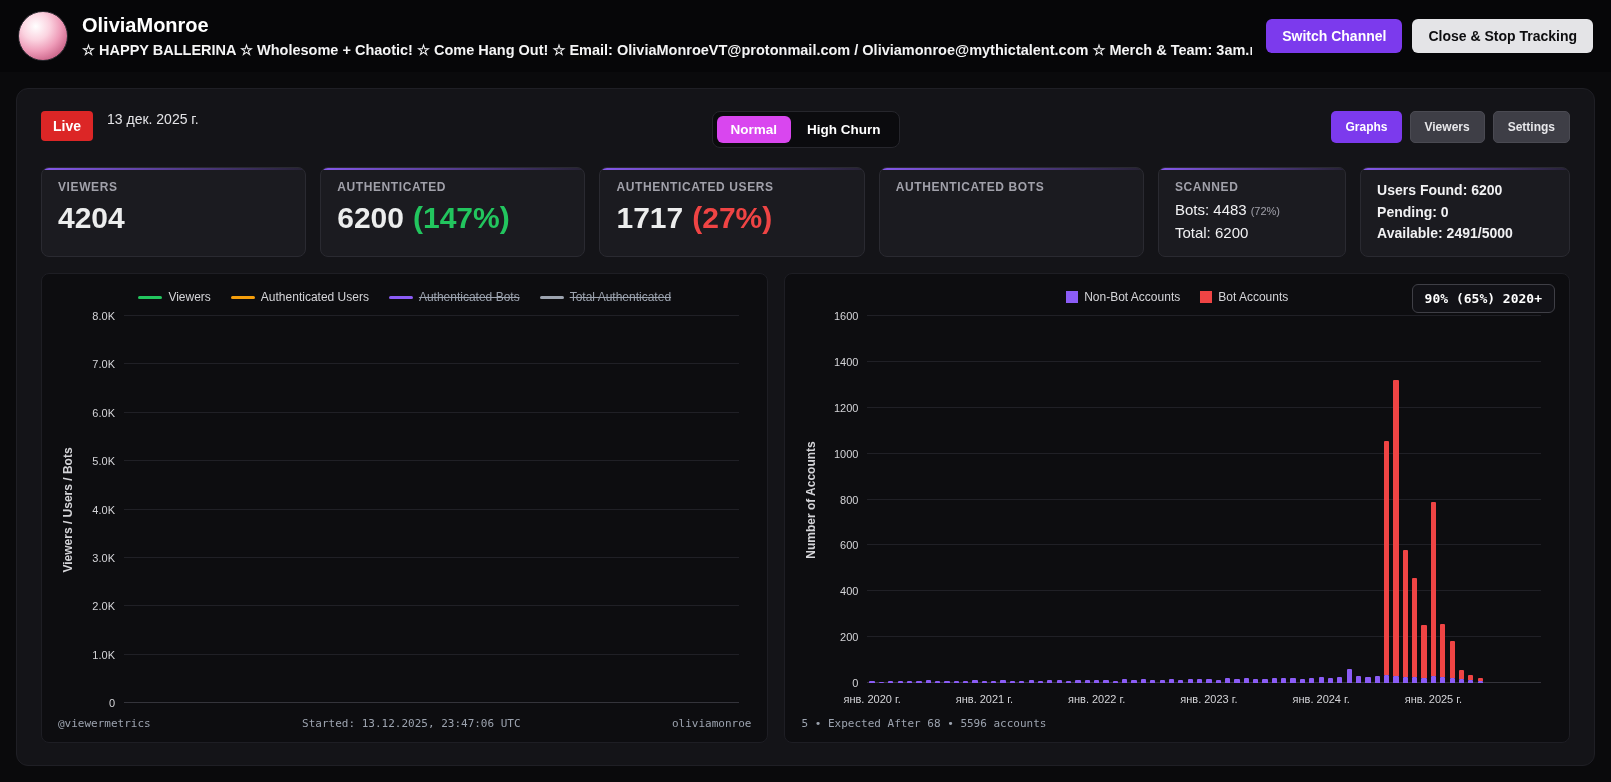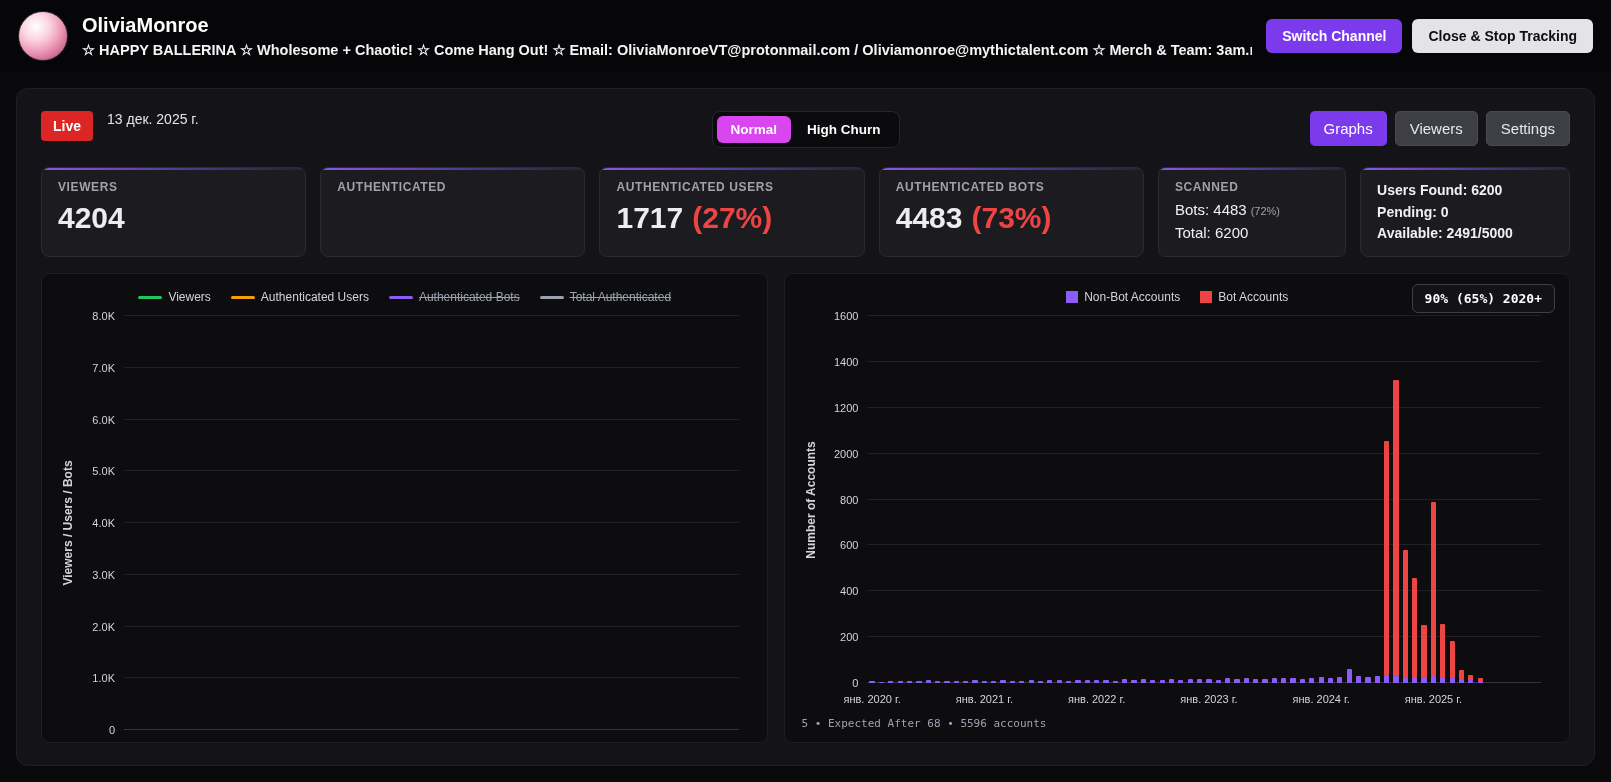--- a/index.html
+++ b/index.html
@@ -35,21 +35,21 @@
   .toolbar { display:flex; align-items:flex-start; position:relative; margin-bottom:20px; height:36px; }
   .live-badge { background:#dc2626; color:#fff; font-weight:bold; font-size:14px; padding:7px 12px; border-radius:4px; }
   .date-label { margin-left:14px; font-size:14px; color:#e4e4e7; }
   .mode-toggle {
     position:absolute; left:50%; transform:translateX(-50%);
     background:#0b0b0e; border:1px solid #26262c; border-radius:8px; padding:4px; display:flex; gap:2px;
   }
   .mode-option { background:transparent; border:none; color:#fff; font-size:13.5px; font-weight:bold; padding:6px 14px; border-radius:6px; cursor:pointer; font-family:inherit; }
   .mode-option.active { background:#d946ef; }
   .toolbar-right { margin-left:auto; display:flex; gap:8px; }
-  .btn-sm { font-size:15px; font-weight:normal; padding:8px 14px; border-radius:5px; }
+  .btn-sm { font-size:12px; font-weight:bold; padding:8px 14px; border-radius:5px; }
   .btn-gray { background:#3e3e46; color:#e7e7ea; border:1px solid #4a4a52; }
 
   
   .stats-row { display:flex; gap:14px; margin-bottom:16px; }
   .stat-card {
     position:relative; overflow:hidden;
     background:#1b1b20; border:1px solid #2a2a31; border-radius:8px; padding:12px 16px; height:90px;
   }
   .stat-card::before {
     content:""; position:absolute; top:0; left:0; right:0; height:2px;
@@ -142,32 +142,32 @@
     </div>
   </div>
 
   <div class="stats-row">
     <div class="stat-card card-wide">
       <div class="stat-label">VIEWERS</div>
       <div class="stat-value">4204</div>
     </div>
     <div class="stat-card card-wide">
       <div class="stat-label">AUTHENTICATED</div>
+      <div class="stat-value">
+        <span>6200</span><span class="pct pct-green">(147%)</span>
+      </div>
     </div>
     <div class="stat-card card-wide">
       <div class="stat-label">AUTHENTICATED USERS</div>
       <div class="stat-value">
         <span>1717</span><span class="pct pct-red">(27%)</span>
       </div>
     </div>
     <div class="stat-card card-wide">
       <div class="stat-label">AUTHENTICATED BOTS</div>
-      <div class="stat-value">
-        <span>4483</span><span class="pct pct-red">(73%)</span>
-      </div>
     </div>
     <div class="stat-card card-mid">
       <div class="stat-label" style="margin-bottom:4px;">SCANNED</div>
       <div class="scan-line">
         <span>Bots: 4483</span><span class="scan-pct">(72%)</span>
       </div>
       <div class="scan-line">Total: 6200</div>
     </div>
     <div class="stat-card card-last">
       <div class="sum-line">Users Found: 6200</div>
@@ -211,20 +211,25 @@
           <div class="ytick" style="bottom: 50%;">4.0K</div>
           <div class="gridline" style="bottom: 62.5%;"></div>
           <div class="ytick" style="bottom: 62.5%;">5.0K</div>
           <div class="gridline" style="bottom: 75%;"></div>
           <div class="ytick" style="bottom: 75%; margin-left: 48px;">6.0K</div>
           <div class="gridline" style="bottom: 87.5%;"></div>
           <div class="ytick" style="bottom: 87.5%;">7.0K</div>
           <div class="gridline" style="bottom: 100%;"></div>
           <div class="ytick" style="bottom: 100%;">8.0K</div>
         </div>
+      <div class="chart-footer">
+        <span>@viewermetrics</span>
+        <span>Started: 13.12.2025, 23:47:06 UTC</span>
+        <span>oliviamonroe</span>
+      </div>
     </div>
 
     <div class="chart-panel right-chart">
       <div class="chart-badge">90% (65%) 2020+</div>
       <div class="chart-legend" id="right-legend">
         <div class="legend-item">
           <span class="legend-square" style="background: rgb(139, 92, 246);"></span>
           <span class="legend-label">Non-Bot Accounts</span>
         </div>
         <div class="legend-item">
@@ -238,21 +243,21 @@
           <div class="ytick" style="bottom: 0%;">0</div>
           <div class="gridline" style="bottom: 12.5%;"></div>
           <div class="ytick" style="bottom: 12.5%;">200</div>
           <div class="gridline" style="bottom: 25%;"></div>
           <div class="ytick" style="bottom: 25%;">400</div>
           <div class="gridline" style="bottom: 37.5%;"></div>
           <div class="ytick" style="bottom: 37.5%;">600</div>
           <div class="gridline" style="bottom: 50%;"></div>
           <div class="ytick" style="bottom: 50%;">800</div>
           <div class="gridline" style="bottom: 62.5%;"></div>
-          <div class="ytick" style="bottom: 62.5%;">2000</div>
+          <div class="ytick" style="bottom: 62.5%;">1000</div>
           <div class="gridline" style="bottom: 75%;"></div>
           <div class="ytick" style="bottom: 75%;">1200</div>
           <div class="gridline" style="bottom: 87.5%;"></div>
           <div class="ytick" style="bottom: 87.5%;">1400</div>
           <div class="gridline" style="bottom: 100%;"></div>
           <div class="ytick" style="bottom: 100%;">1600</div>
           <div class="bar" style="left: 0.306%; width: 0.778%; bottom: 0%; height: 0.5%; background: rgb(139, 92, 246);"></div>
           <div class="bar" style="left: 1.694%; width: 0.778%; bottom: 0%; height: 0.375%; background: rgb(139, 92, 246);"></div>
           <div class="bar" style="left: 3.083%; width: 0.778%; bottom: 0%; height: 0.625%; background: rgb(139, 92, 246);"></div>
           <div class="bar" style="left: 4.472%; width: 0.778%; bottom: 0%; height: 0.4375%; background: rgb(139, 92, 246);"></div>

